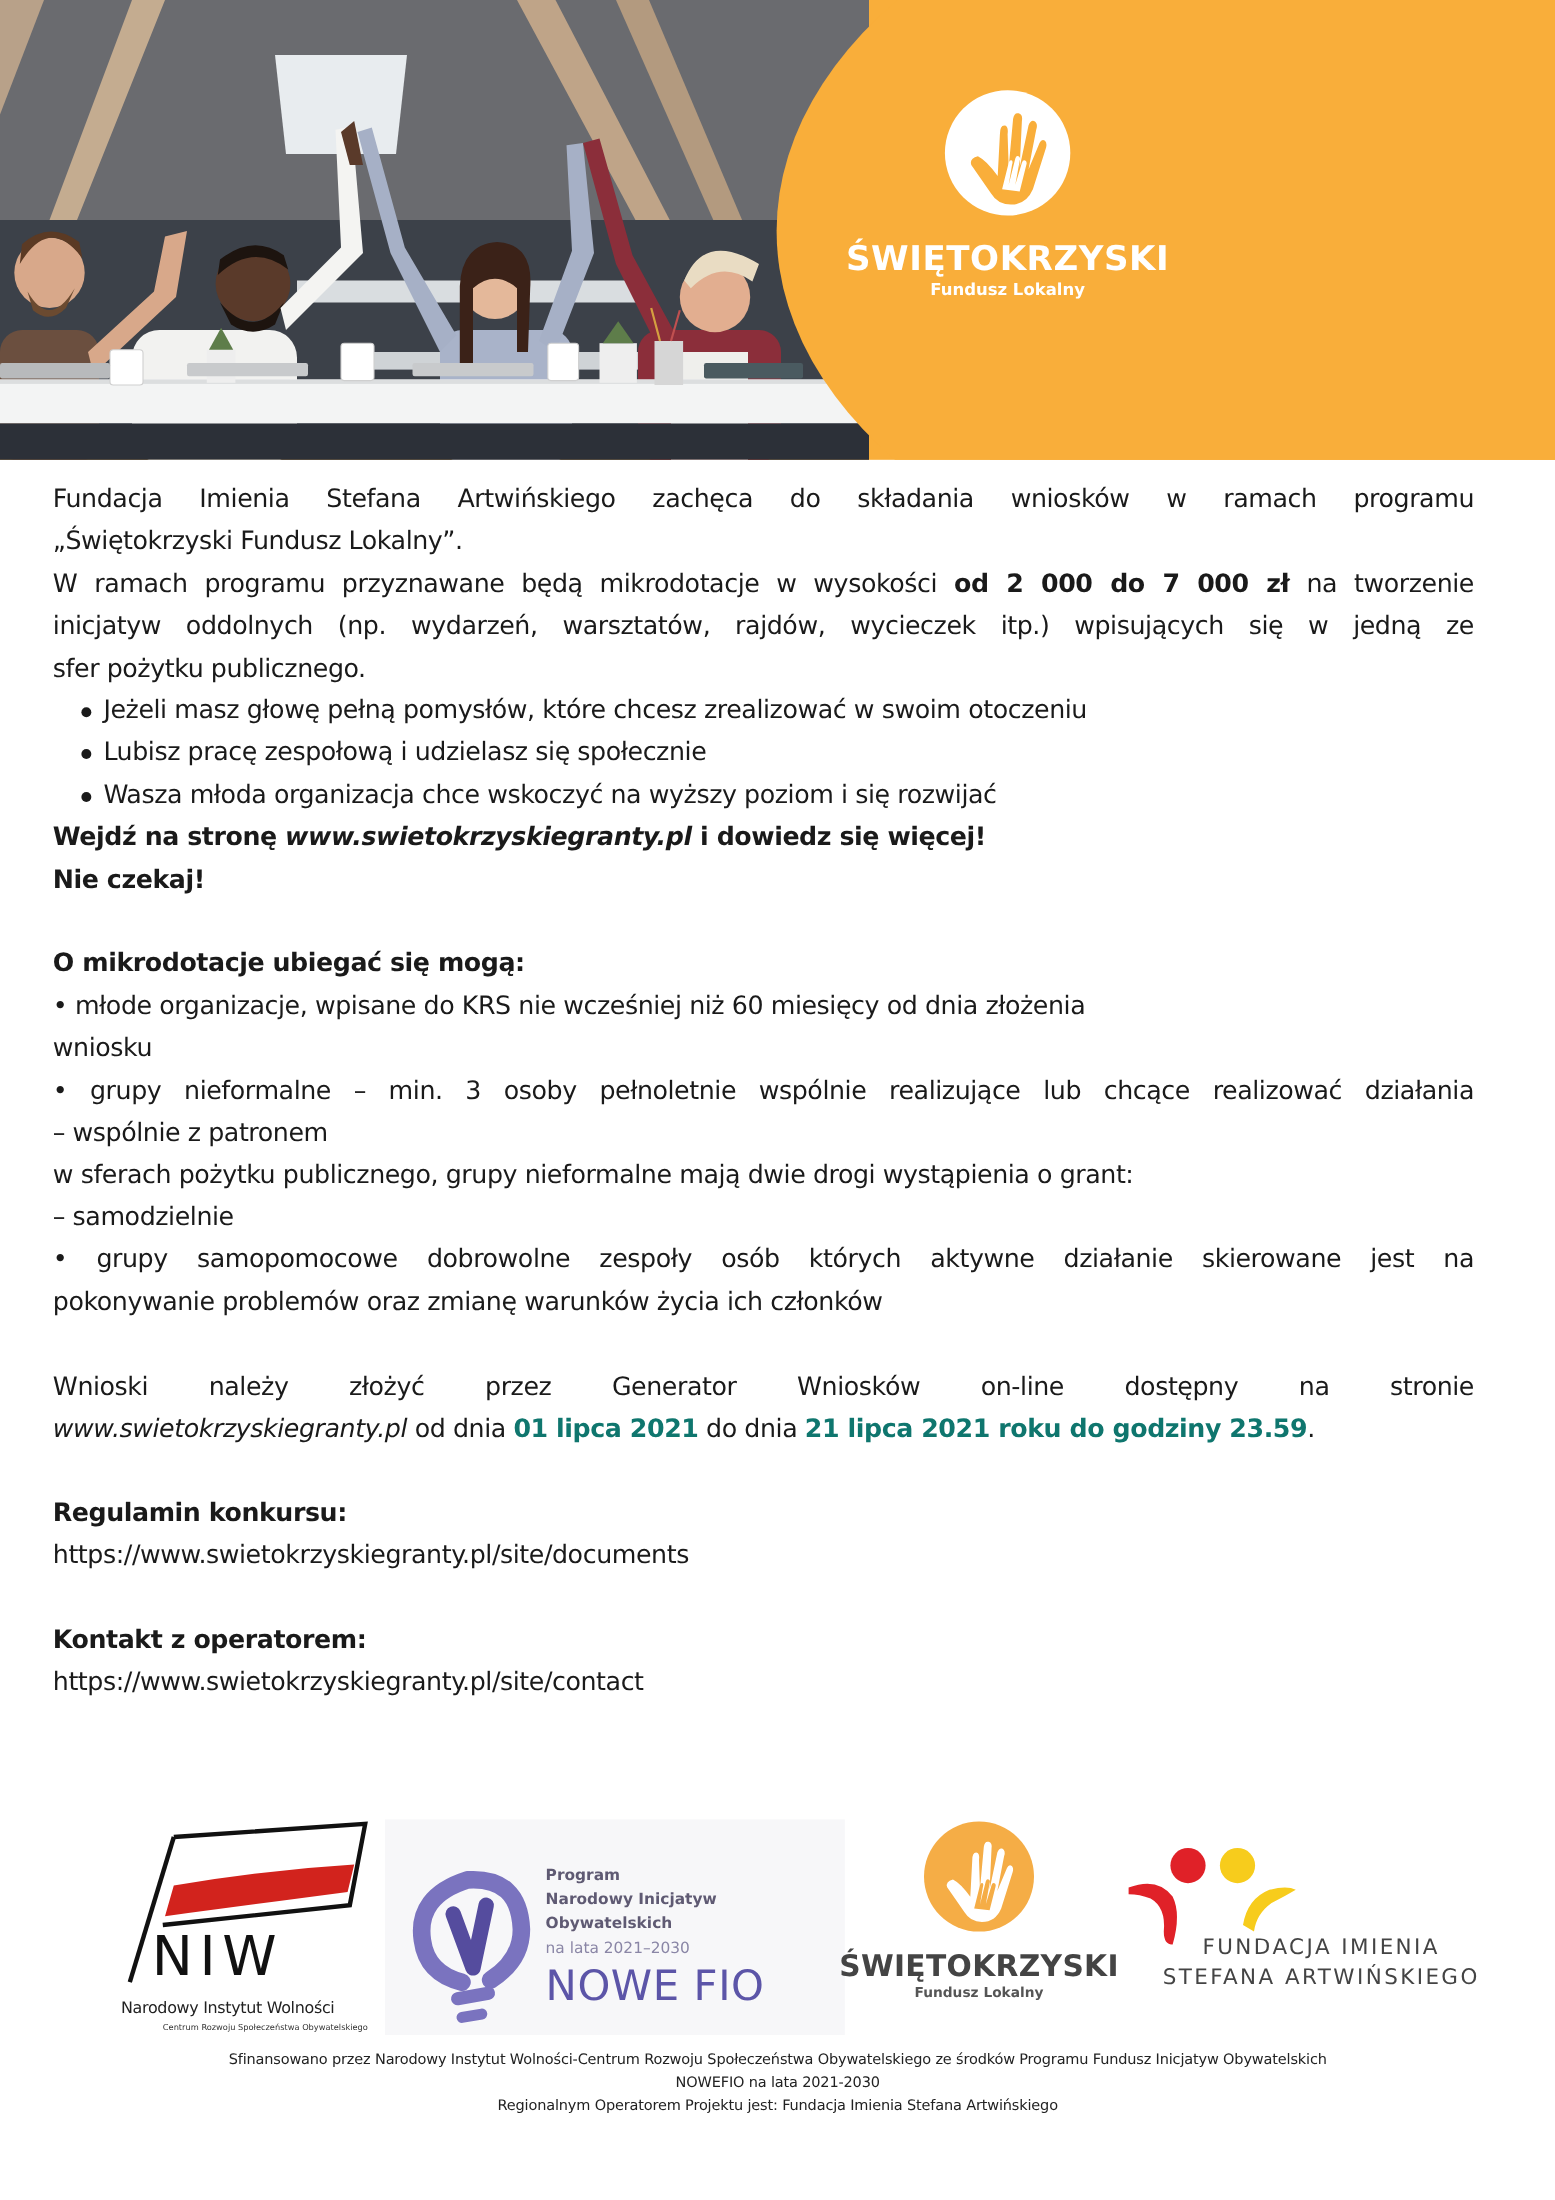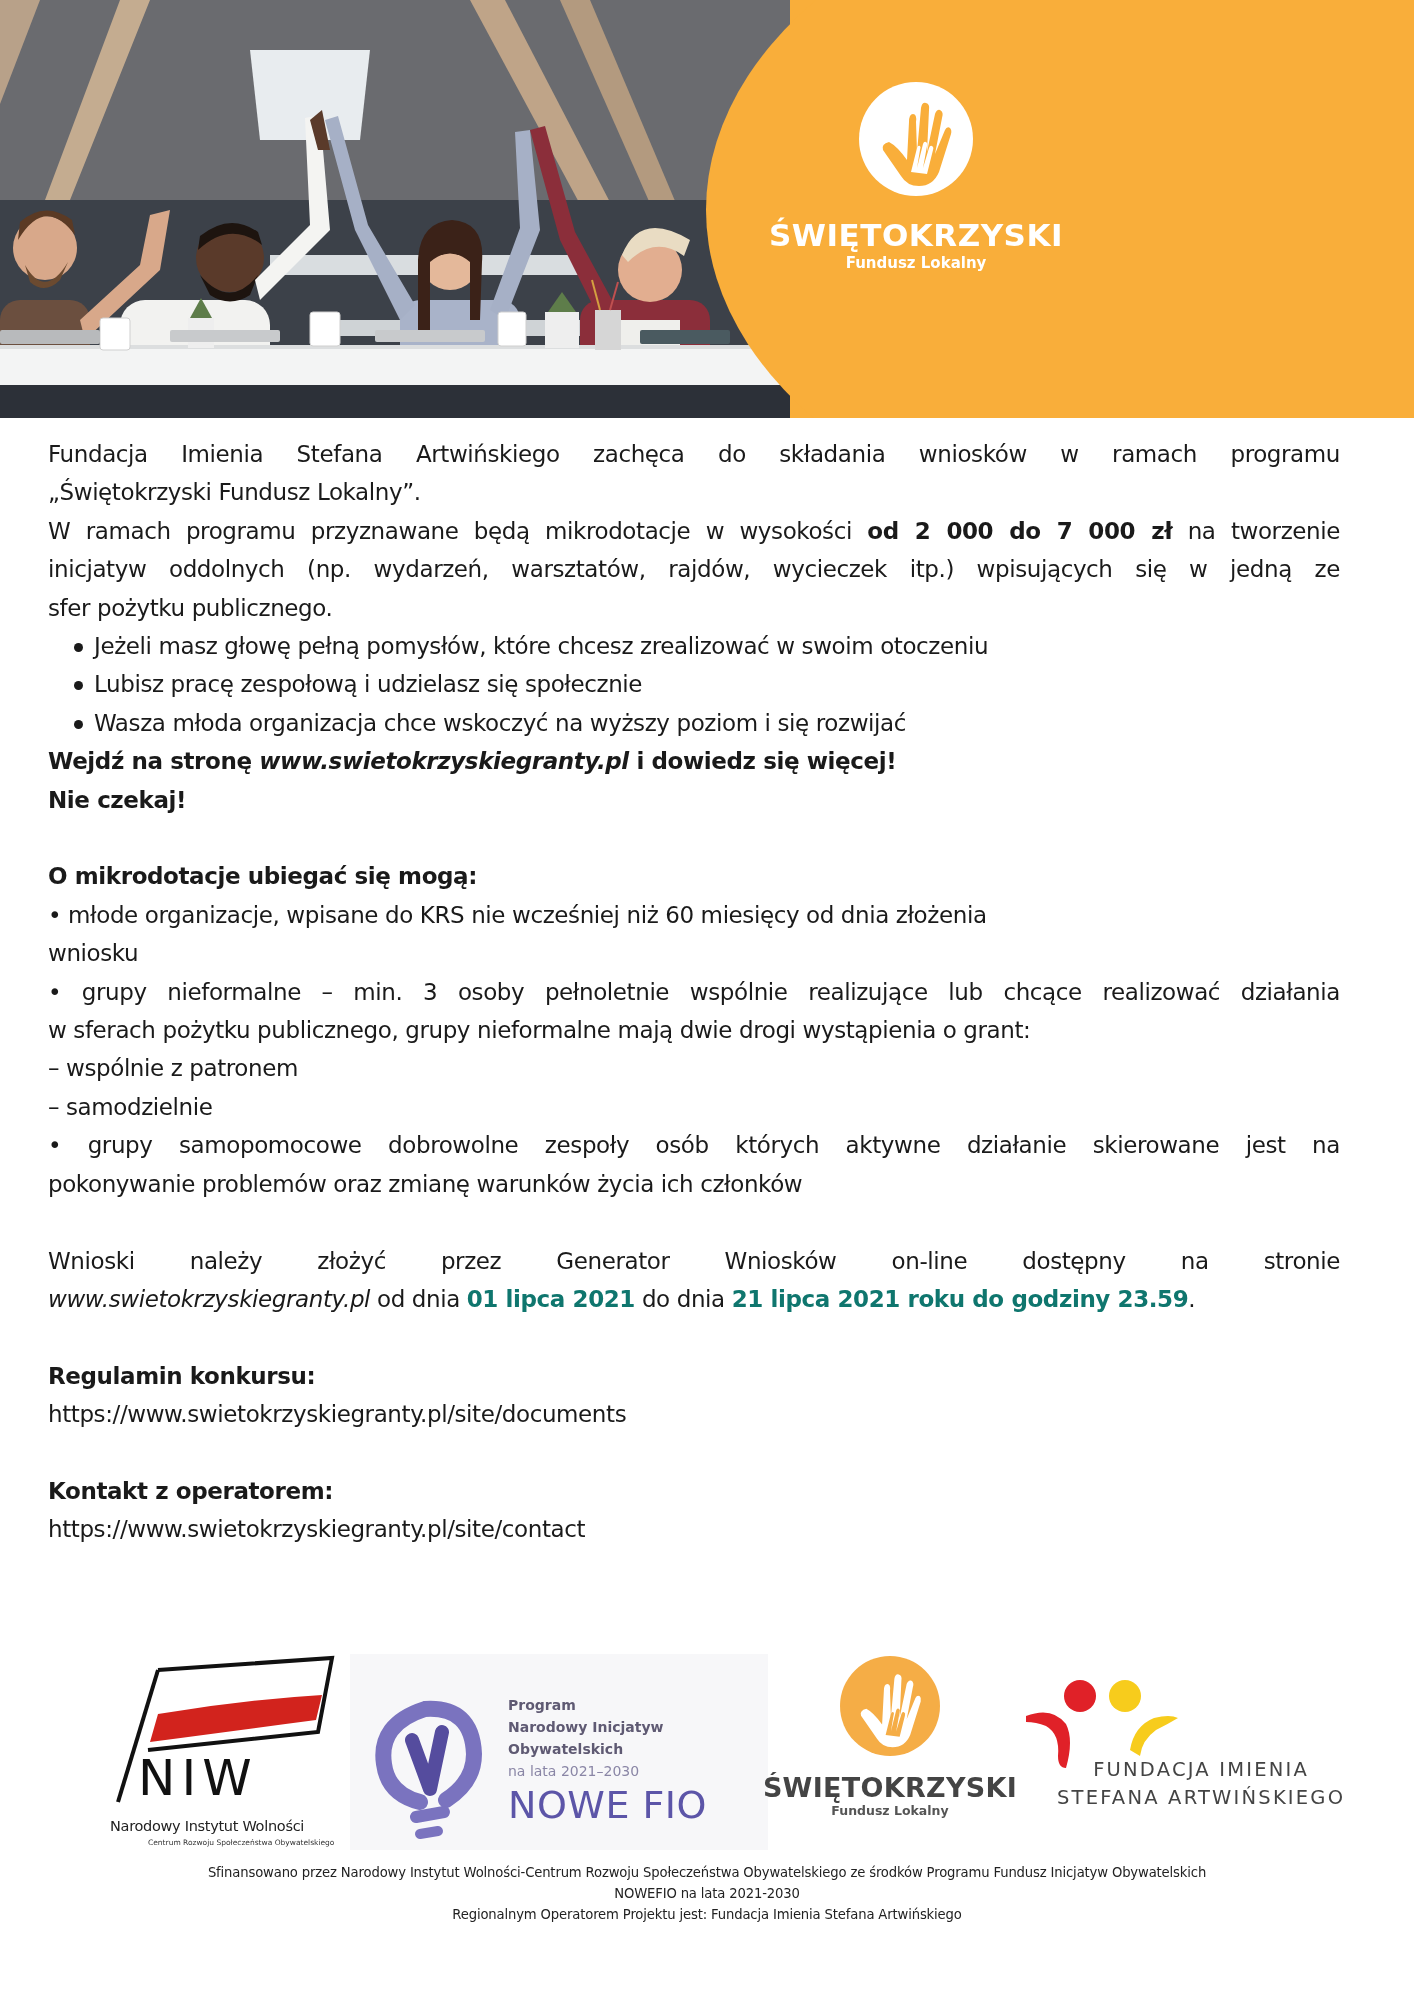--- a/index.html
+++ b/index.html
@@ -32,21 +32,21 @@
   .bullets li::before { content: ""; position: absolute; left: 2px; top: 16px; width: 9px; height: 9px; border-radius: 50%; background: #1a1a1a; }
   .gap { height: 38.4px; }
   .link { color: #1a1a1a; text-decoration: none; }
 
   
   .logos { position: absolute; left: 0; top: 1650px; width: 1414px; height: 210px; }
   .logo-niw { position: absolute; left: 100px; top: 0; width: 250px; height: 210px; }
   .niw-name { position: absolute; left: 10px; top: 168px; font-family: "DejaVu Sans", sans-serif; font-size: 14.5px; color: #222; white-space: nowrap; letter-spacing: -0.3px; }
   .niw-sub { position: absolute; left: 12px; top: 188px; font-family: "DejaVu Sans", sans-serif; font-size: 7.5px; color: #333; white-space: nowrap; padding-left: 36px; }
   .logo-fio { position: absolute; left: 350px; top: 4px; width: 418px; height: 196px; background: #f7f7f9; }
-  .fio-text { position: absolute; left: 158px; top: 40px; font-family: "DejaVu Sans", sans-serif; color: #5c5c6e; }
+  .fio-text { position: absolute; left: 146px; top: 40px; font-family: "DejaVu Sans", sans-serif; color: #5c5c6e; }
   .fio-line { font-size: 14px; line-height: 22px; font-weight: bold; color: #5f5a73; }
   .fio-years { font-size: 14px; line-height: 22px; color: #8a86a6; }
   .fio-big { font-size: 38px; line-height: 46px; color: #5c55a8; letter-spacing: 0.5px; }
   .logo-swk { position: absolute; left: 760px; top: 6px; width: 260px; height: 190px; text-align: center; }
   .swk-circle { width: 100px; height: 100px; border-radius: 50%; background: #f5ad46; margin: 0 auto; position: relative; }
   .swk-name { font-family: "DejaVu Sans", sans-serif; font-weight: bold; font-size: 27px; color: #444; margin-top: 16px; letter-spacing: 0.3px; }
   .swk-sub { font-family: "DejaVu Sans", sans-serif; font-weight: bold; font-size: 12.5px; color: #555; }
   .logo-fsa { position: absolute; left: 1022px; top: 28px; width: 320px; height: 160px; }
   .fsa-text { position: absolute; left: 35px; top: 78px; font-family: "DejaVu Sans", sans-serif; font-size: 19.5px; line-height: 28px; color: #444; letter-spacing: 2.2px; white-space: nowrap; text-align: center; }
 
@@ -153,22 +153,22 @@
 
   <p class="bold"><span>Wejdź na stronę </span><a class="italic link" href="#">www.swietokrzyskiegranty.pl</a><span> i dowiedz się więcej!</span></p>
   <p class="bold">Nie czekaj!</p>
 
   <div class="gap"></div>
 
   <p class="bold">O mikrodotacje ubiegać się mogą:</p>
   <p> • młode organizacje, wpisane do KRS nie wcześniej niż 60 miesięcy od dnia złożenia</p>
   <p> wniosku</p>
   <p class="justify"> • grupy nieformalne – min. 3 osoby pełnoletnie wspólnie realizujące lub chcące realizować działania</p>
+  <p> – wspólnie z patronem</p>
   <p>w sferach pożytku publicznego, grupy nieformalne mają dwie drogi wystąpienia o grant:</p>
-  <p> – wspólnie z patronem</p>
   <p> – samodzielnie</p>
   <p class="justify"> • grupy samopomocowe dobrowolne zespoły osób których aktywne działanie skierowane jest na</p>
   <p>pokonywanie problemów oraz zmianę warunków życia ich członków</p>
 
   <div class="gap"></div>
 
   <p class="justify">Wnioski należy złożyć przez Generator Wniosków on-line dostępny na stronie</p>
   <p><a class="italic link" href="#">www.swietokrzyskiegranty.pl</a><span> od dnia </span><span class="red">01 lipca 2021</span><span> do dnia </span><span class="red">21 lipca 2021 roku do godziny 23.59</span><span>.</span></p>
 
   <div class="gap"></div>

